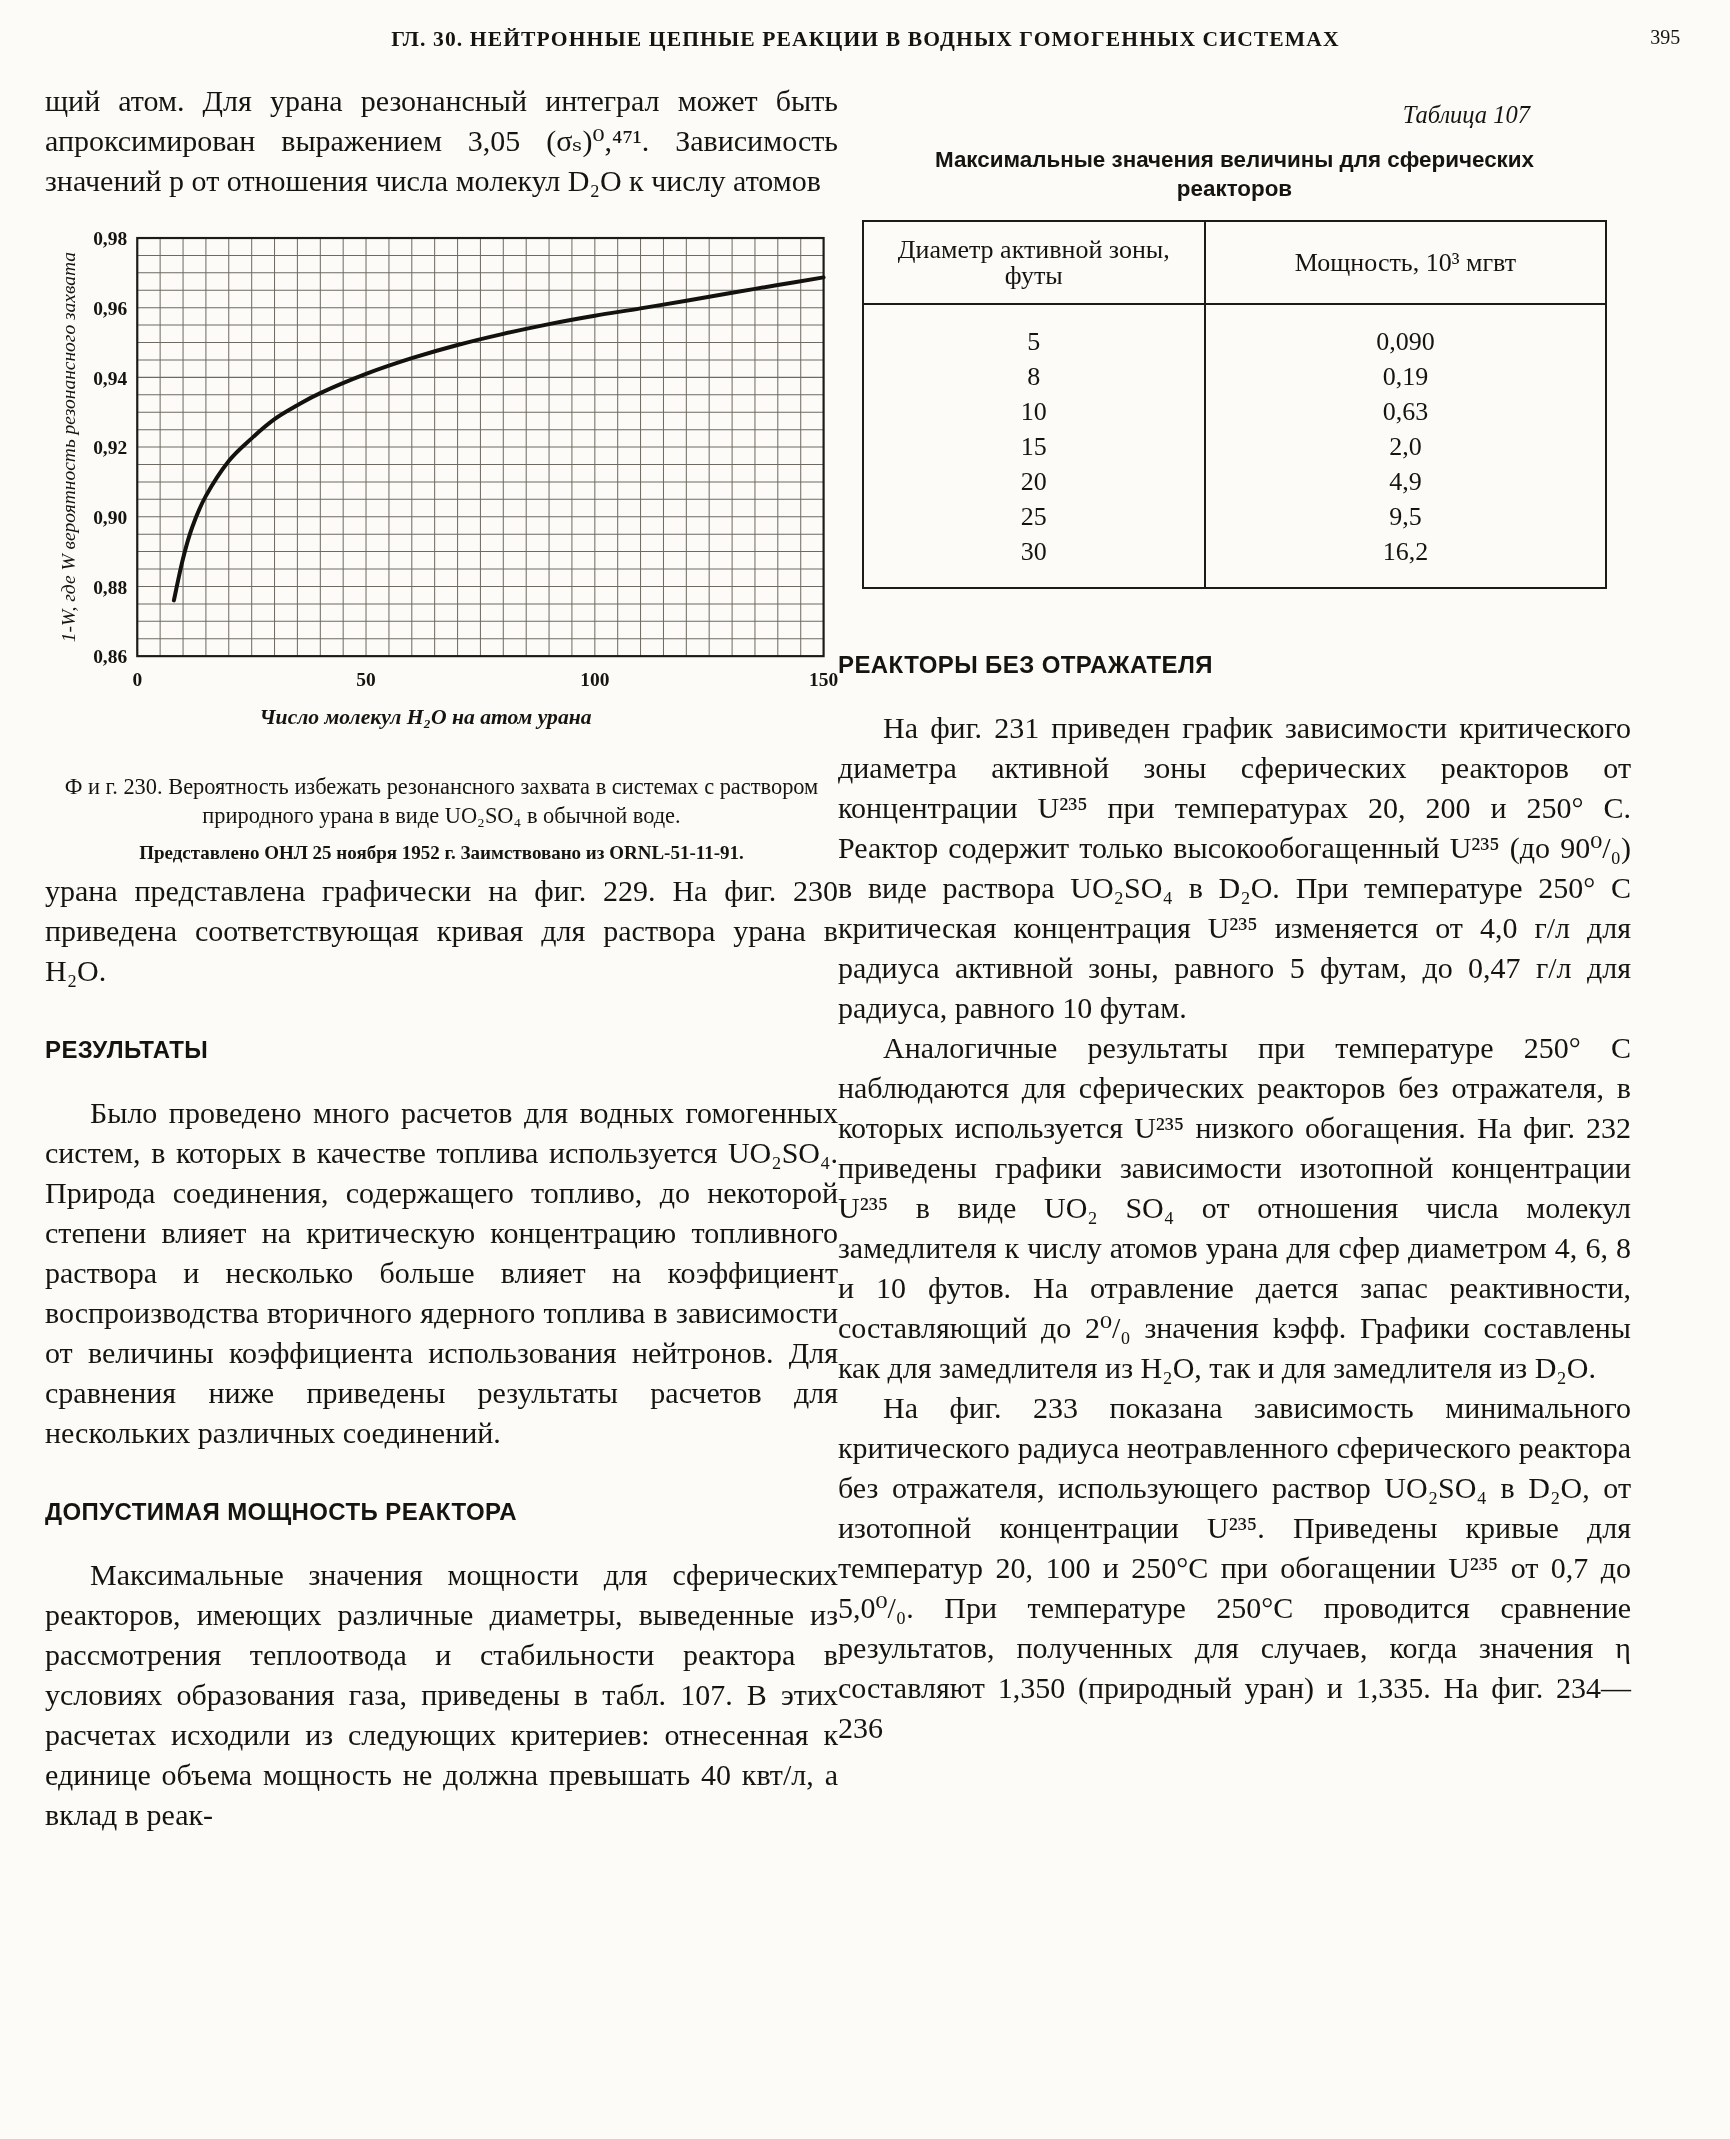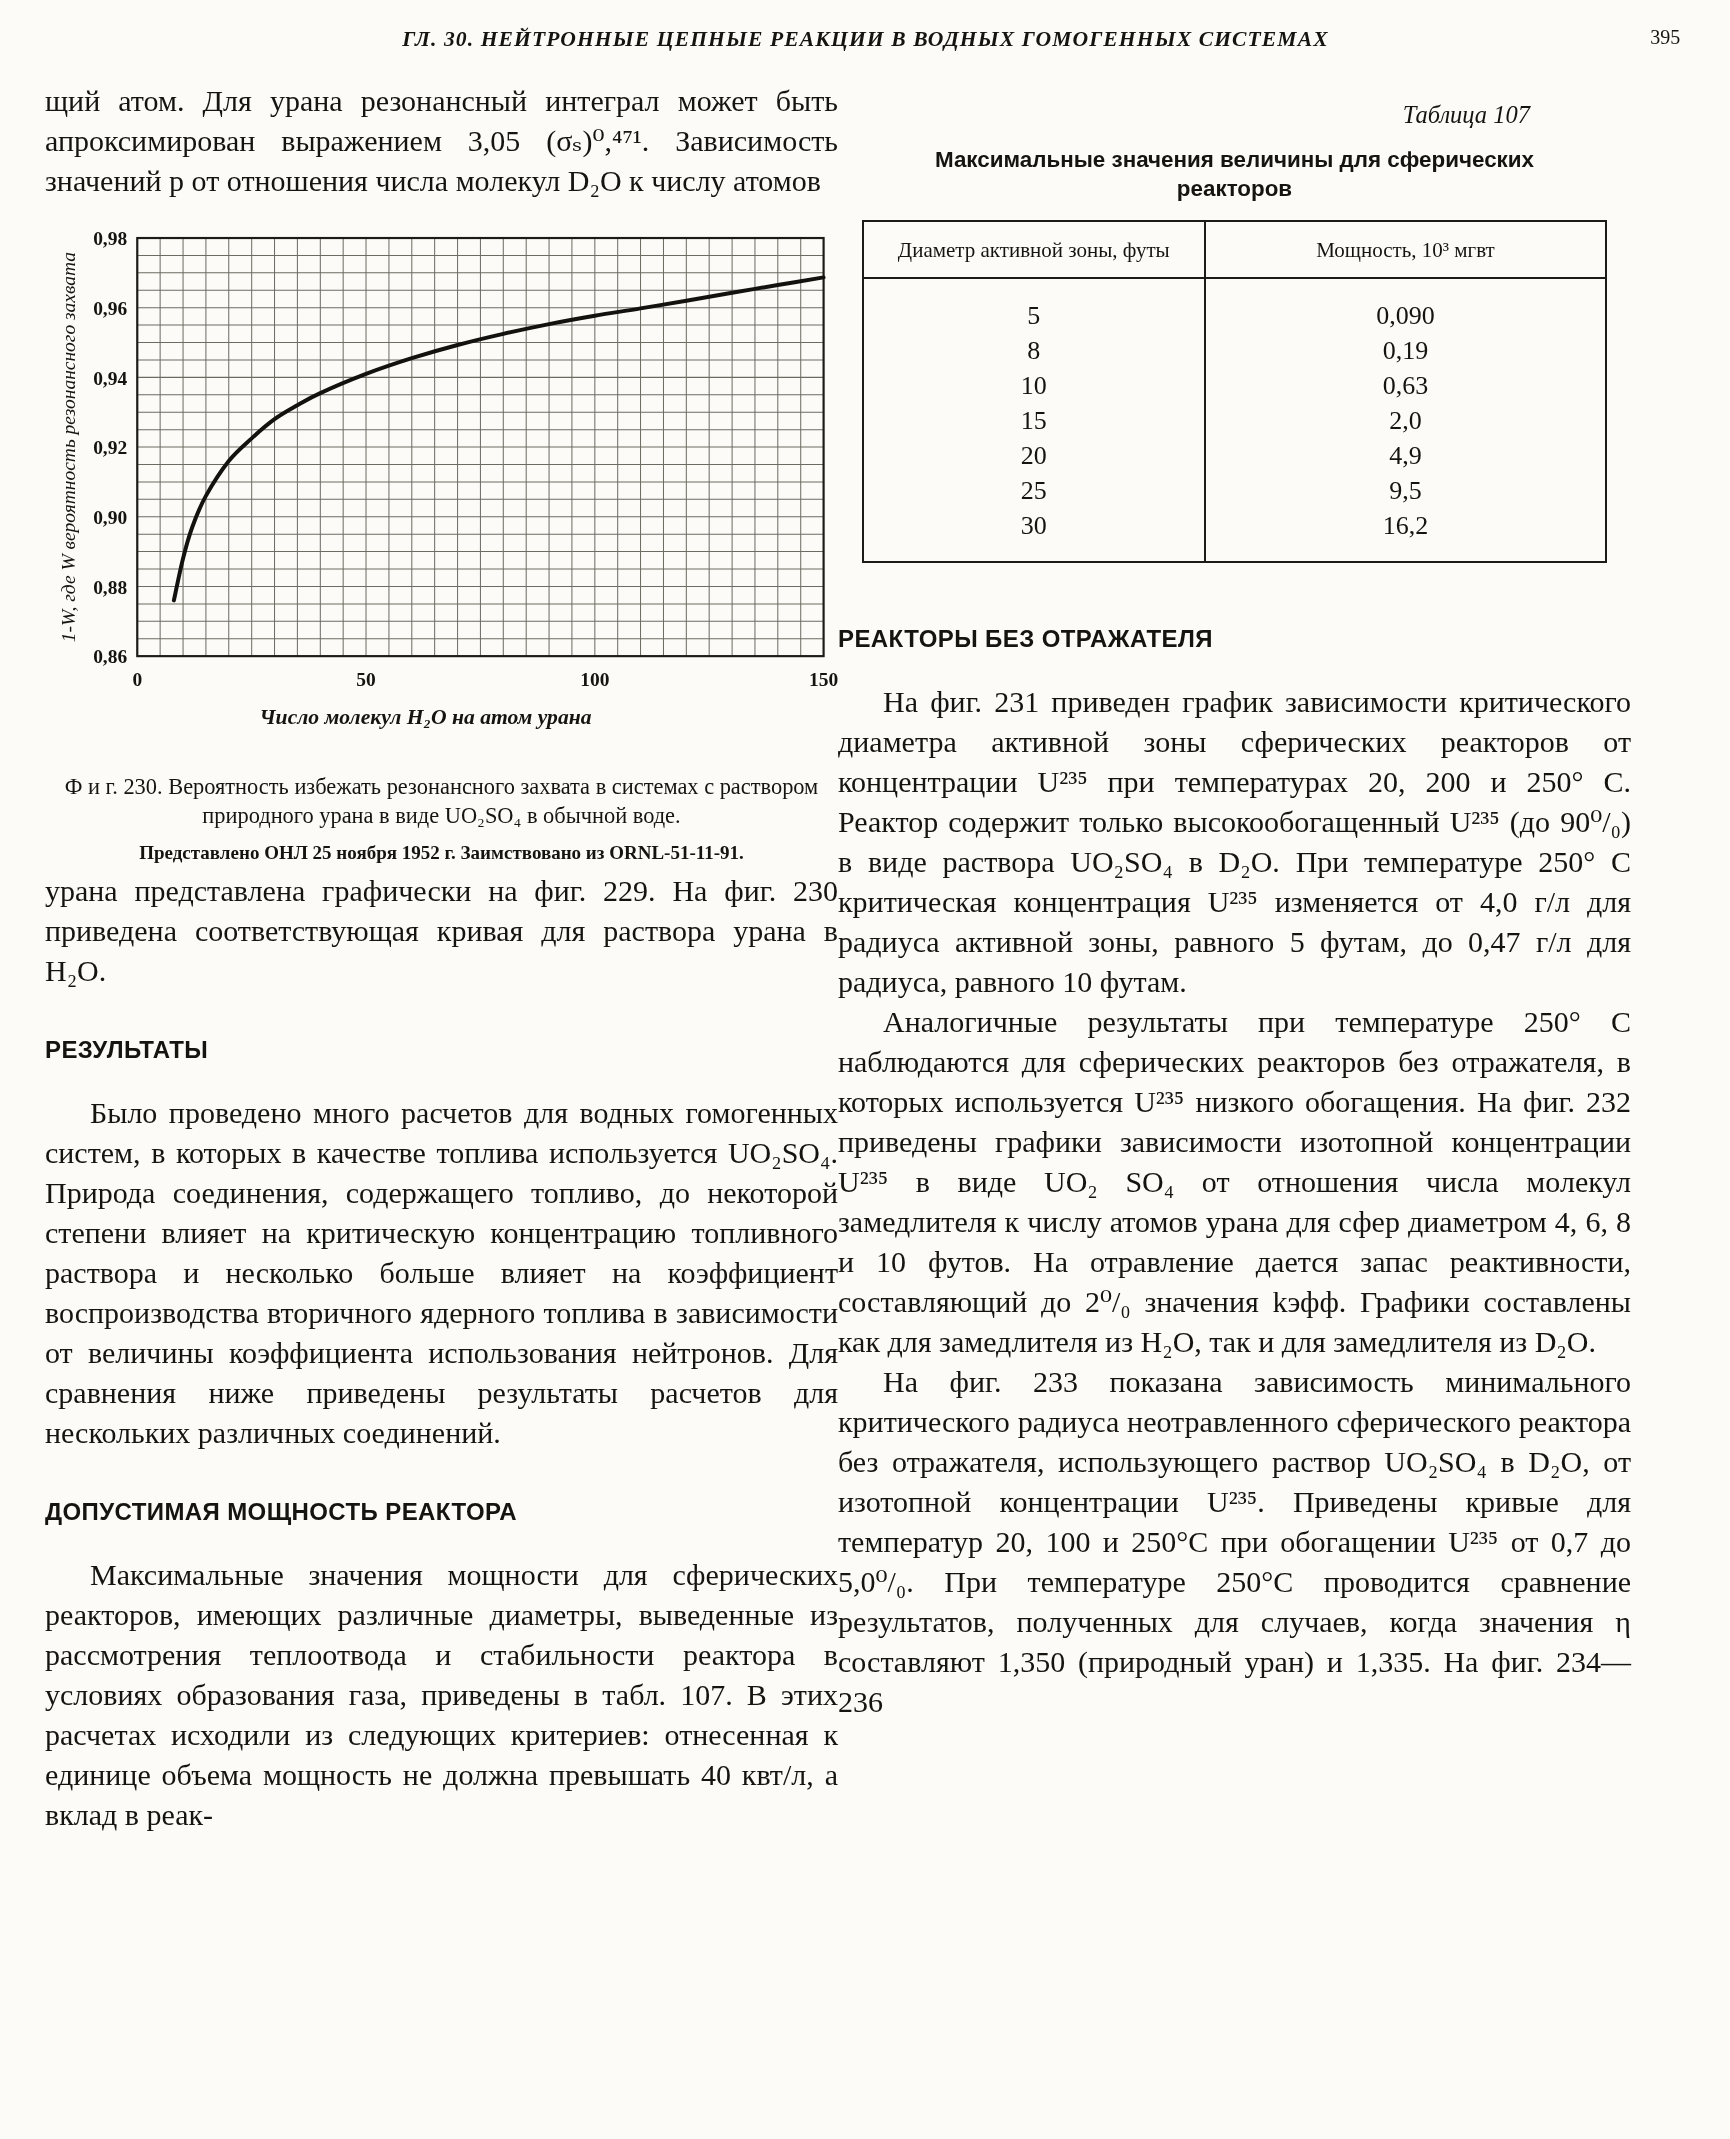--- a/index.html
+++ b/index.html
@@ -11,21 +11,21 @@
     box-sizing:border-box;
     padding:21.6px 45px 0 45px;
     font-family:"Liberation Serif","DejaVu Serif",serif;
     color:#16140f;
     overflow:hidden;
   }
   
   .running-head{position:relative;height:46px;margin-bottom:13px;}
   .head-title{
     position:absolute;left:50%;top:5.8px;transform:translateX(-50%);
-    font-weight:bold;font-size:21.6px;letter-spacing:1.1px;white-space:nowrap;font-style:italic;
+    font-weight:bold;font-size:21.6px;letter-spacing:1.1px;white-space:nowrap;
   }
   .page-number{position:absolute;right:5.8px;top:4px;font-size:20px;}
 
   
   .columns{display:flex;}
   .col{width:793px;font-size:30px;line-height:40px;text-align:justify;}
   .col p{margin:0;}
   .col p.indent{text-indent:45px;}
 
   h3.section{
@@ -52,21 +52,21 @@
   .table-label{font-style:italic;font-size:24.5px;text-align:right;padding-right:101px;margin:14.4px 0 10px 0;}
   .table-title{
     font-family:"Liberation Sans","DejaVu Sans",sans-serif;
     font-weight:bold;font-size:22.4px;line-height:29px;text-align:center;margin:0 auto 17.3px auto;width:90%;
   }
   table.data{
     border-collapse:collapse;margin:0 auto 7.2px auto;width:94%;
     border:2.2px solid #1d1b16;
   }
   table.data th{
-    font-weight:normal;font-size:21px;line-height:26px;text-align:center;
+    font-weight:normal;font-size:26px;line-height:26px;text-align:center;
     padding:14.4px 10px;border-bottom:2.2px solid #1d1b16;
   }
   table.data th:first-child, table.data td:first-child{border-right:2.2px solid #1d1b16;width:46%;}
   table.data td{font-size:26px;line-height:35px;text-align:center;padding:0 10px;}
   table.data tbody tr:first-child td{padding-top:19px;}
   table.data tbody tr:last-child td{padding-bottom:18px;}
 </style>
 </head>
 <body>
 

